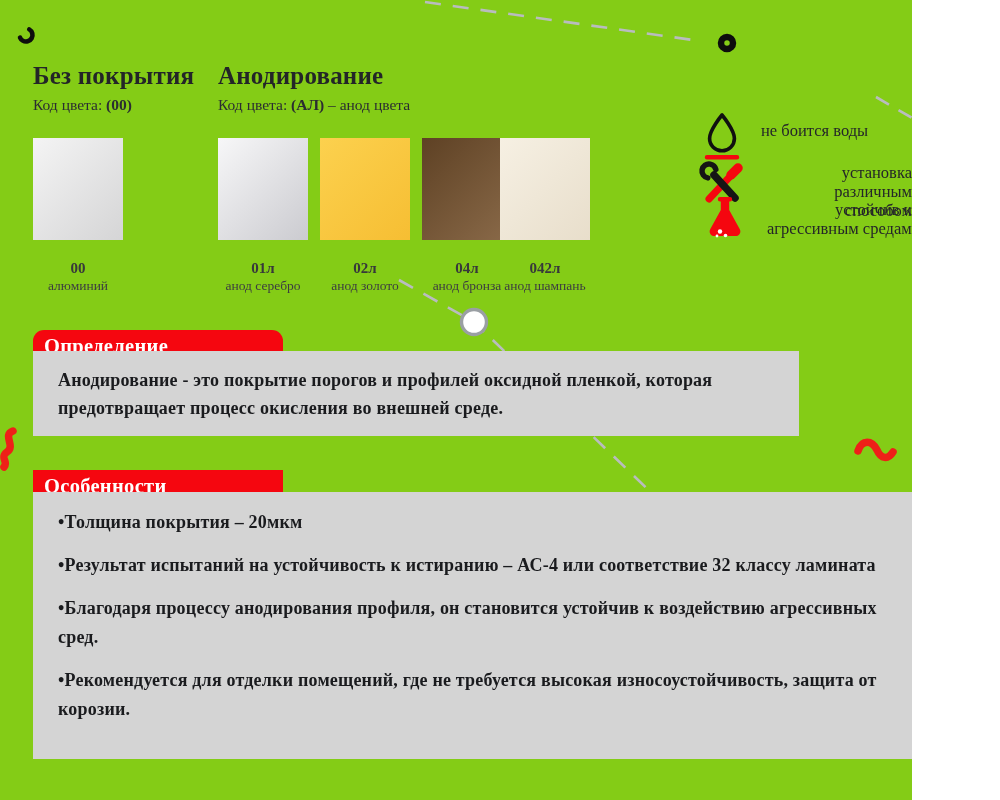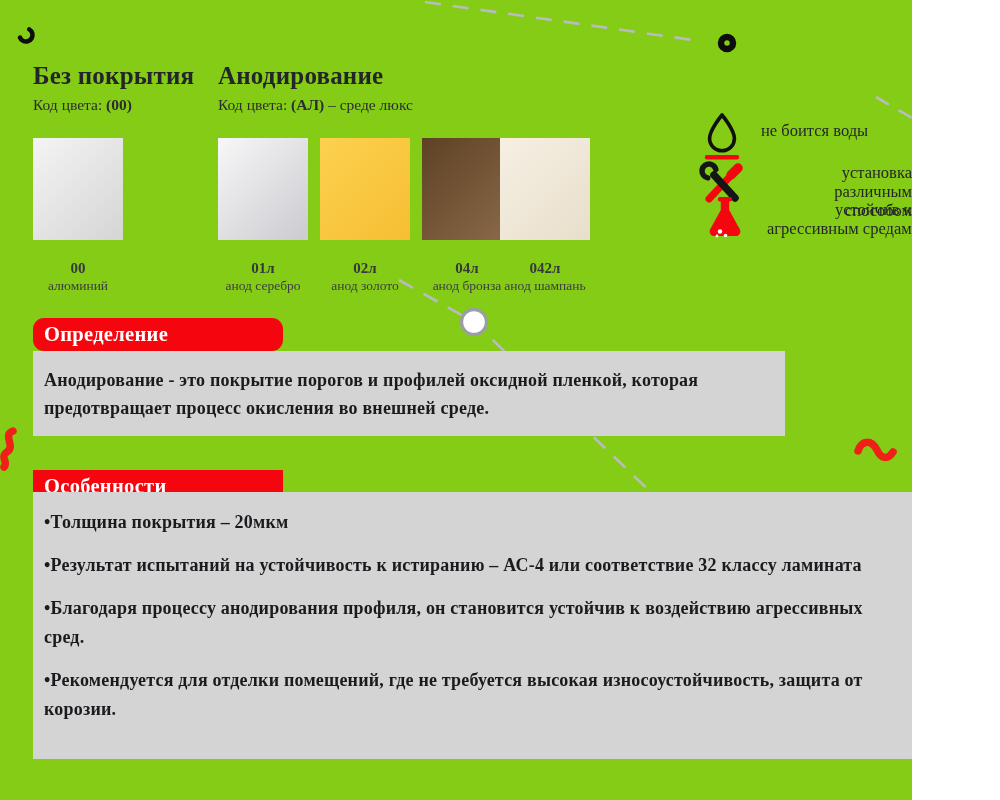--- a/index.html
+++ b/index.html
@@ -20,21 +20,21 @@
   .s-name{font-size:13.5px;color:#3c3d40;line-height:16px;margin-top:1px;}
 
   
   .benefit{position:absolute;display:flex;align-items:flex-start;text-align:right;}
   .b-icon{flex:0 0 auto;}
   .b-text{font-size:16.5px;color:#242629;line-height:19px;margin-left:18px;}
 
   
   .banner{position:absolute;left:33px;width:250px;height:33px;background:#F5060F;}
   .banner .b-label{color:#ffffff;font-weight:700;font-size:20.5px;line-height:33px;padding-left:11px;letter-spacing:.3px;}
-  .graybox{position:absolute;left:33px;background:#D4D4D4;}
+  .graybox{position:absolute;left:33px;background:#D4D4D4;padding-left:14px;}
   .def-text{padding:15px 20px 0 11px;font-size:18px;font-weight:700;line-height:28px;color:#1a1b1e;letter-spacing:.2px;}
   .feat-list{padding:16px 38px 0 11px;}
   .feat{font-size:18px;font-weight:600;line-height:29px;color:#1a1b1e;margin:0 0 14px 0;letter-spacing:.2px;}
   .feat::before{content:"\2022 ";}
 </style>
 </head>
 <body>
 
 <div class="stage">
 
@@ -59,21 +59,21 @@
     <circle cx="961" cy="694" r="7.5" fill="none" stroke="#0D0D0D" stroke-width="7.5"></circle>
   </svg>
 
   <div class="layer" style="left:33px;top:62px;">
     <h1 class="g-title">Без покрытия</h1>
     <p class="g-code"><span>Код цвета: </span><b>(00)</b><span></span></p>
   </div>
 
   <div class="layer" style="left:218px;top:62px;">
     <h1 class="g-title">Анодирование</h1>
-    <p class="g-code"><span>Код цвета: </span><b>(АЛ)</b><span> – среде люкс</span></p>
+    <p class="g-code"><span>Код цвета: </span><b>(АЛ)</b><span> – анод цвета</span></p>
   </div>
 
   <div class="swatch layer" style="left:33px;">
     <div class="chip" style="background: linear-gradient(135deg, rgb(244, 244, 244) 0%, rgb(213, 213, 214) 100%);"></div>
     <div class="s-code">00</div>
     <div class="s-name">алюминий</div>
   </div>
   <div class="swatch layer" style="left:218px;">
     <div class="chip" style="background: linear-gradient(135deg, rgb(247, 247, 248) 0%, rgb(203, 203, 208) 100%);"></div>
     <div class="s-code">01л</div>
@@ -124,21 +124,21 @@
       <circle cx="17" cy="37.5" r="2.2" fill="#ffffff"></circle>
       <circle cx="22.5" cy="41.5" r="1.8" fill="#ffffff"></circle>
       <circle cx="14" cy="42" r="1.4" fill="#ffffff"></circle>
     </svg>
     <div class="b-text" style="margin-top:6px;margin-left:20px;">
       <div>устойчив к</div>
       <div>агрессивным средам</div>
     </div>
   </div>
 
-  <div class="banner layer" style="top:318px;border-radius:11px;">
+  <div class="banner layer" style="top:330px;border-radius:11px;">
     <div class="b-label">Определение</div>
   </div>
   <div class="graybox layer" style="top:351px;width:752px;height:85px;">
     <div class="def-text">Анодирование - это покрытие порогов и профилей оксидной пленкой, которая предотвращает процесс окисления во внешней среде.</div>
   </div>
 
   <div class="banner layer" style="top:470px;">
     <div class="b-label">Особенности</div>
   </div>
   <div class="graybox layer" style="top:492px;width:897px;height:267px;">

